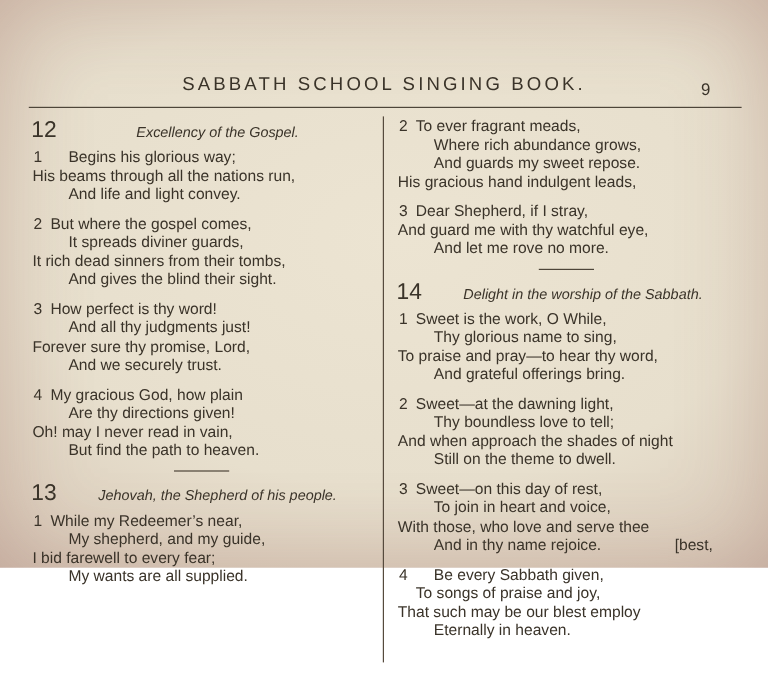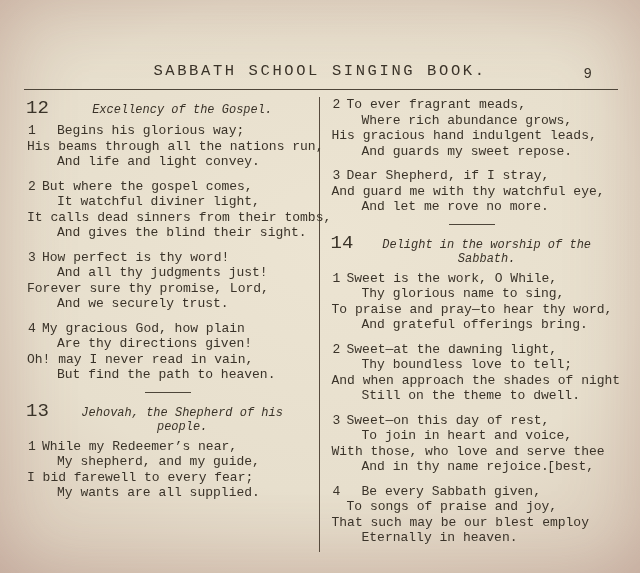--- a/index.html
+++ b/index.html
@@ -4,22 +4,22 @@
 <style>
   :root{
     --paper:#e7dfcd;
     --ink:#3a3329;
     --rule:#4d4539;
   }
   html,body{margin:0;padding:0;}
   body{width:640px;height:573px;overflow:hidden;}
   .page{
     position:relative;
-    width:640px;height:573px;
-    font-family:Liberation Mono, monospace;
+    width:640px;height:473px;
+    font-family:Liberation Sans, sans-serif;
     color:var(--ink);
     background:radial-gradient(ellipse 90% 80% at 52% 42%,
       #ece4d2 0%, var(--paper) 55%, #ddd0bf 80%, #d2c1b3 100%);
     box-shadow:inset 0 0 75px rgba(150,95,85,0.30);
     box-sizing:border-box;
   }
   .header{position:relative;padding-top:62px;text-align:center;}
   .header-title{
     font-size:15.5px;letter-spacing:2.6px;font-weight:normal;
   }
@@ -62,22 +62,22 @@
         </div>
         <div class="verse">
           <span class="verse-number">1</span>
           <div class="line ind2"><span class="line-text">Begins his glorious way;</span></div>
           <div class="line ind0"><span class="line-text">His beams through all the nations run,</span></div>
           <div class="line ind2"><span class="line-text">And life and light convey.</span></div>
         </div>
         <div class="verse">
           <span class="verse-number">2</span>
           <div class="line ind1"><span class="line-text">But where the gospel comes,</span></div>
-          <div class="line ind2"><span class="line-text">It watchful diviner light,</span></div>
-          <div class="line ind0"><span class="line-text">It calls dead sinners from their tombs,</span></div>
+          <div class="line ind2"><span class="line-text">It spreads diviner guards,</span></div>
+          <div class="line ind0"><span class="line-text">It rich dead sinners from their tombs,</span></div>
           <div class="line ind2"><span class="line-text">And gives the blind their sight.</span></div>
         </div>
         <div class="verse">
           <span class="verse-number">3</span>
           <div class="line ind1"><span class="line-text">How perfect is thy word!</span></div>
           <div class="line ind2"><span class="line-text">And all thy judgments just!</span></div>
           <div class="line ind0"><span class="line-text">Forever sure thy promise, Lord,</span></div>
           <div class="line ind2"><span class="line-text">And we securely trust.</span></div>
         </div>
         <div class="verse">
@@ -99,22 +99,22 @@
           <div class="line ind0"><span class="line-text">I bid farewell to every fear;</span></div>
           <div class="line ind2"><span class="line-text">My wants are all supplied.</span></div>
         </div>
       </div>
     <div class="col-divider"></div>
     <div class="col col-right">
         <div class="verse">
           <span class="verse-number">2</span>
           <div class="line ind1"><span class="line-text">To ever fragrant meads,</span></div>
           <div class="line ind2"><span class="line-text">Where rich abundance grows,</span></div>
+          <div class="line ind2"><span class="line-text">And guards my sweet repose.</span></div>
           <div class="line ind0"><span class="line-text">His gracious hand indulgent leads,</span></div>
-          <div class="line ind2"><span class="line-text">And guards my sweet repose.</span></div>
         </div>
         <div class="verse">
           <span class="verse-number">3</span>
           <div class="line ind1"><span class="line-text">Dear Shepherd, if I stray,</span></div>
           <div class="line ind0"><span class="line-text">And guard me with thy watchful eye,</span></div>
           <div class="line ind2"><span class="line-text">And let me rove no more.</span></div>
         </div>
         <div class="divider"></div>
         <div class="hymn-head">
           <span class="hymn-number">14</span>

